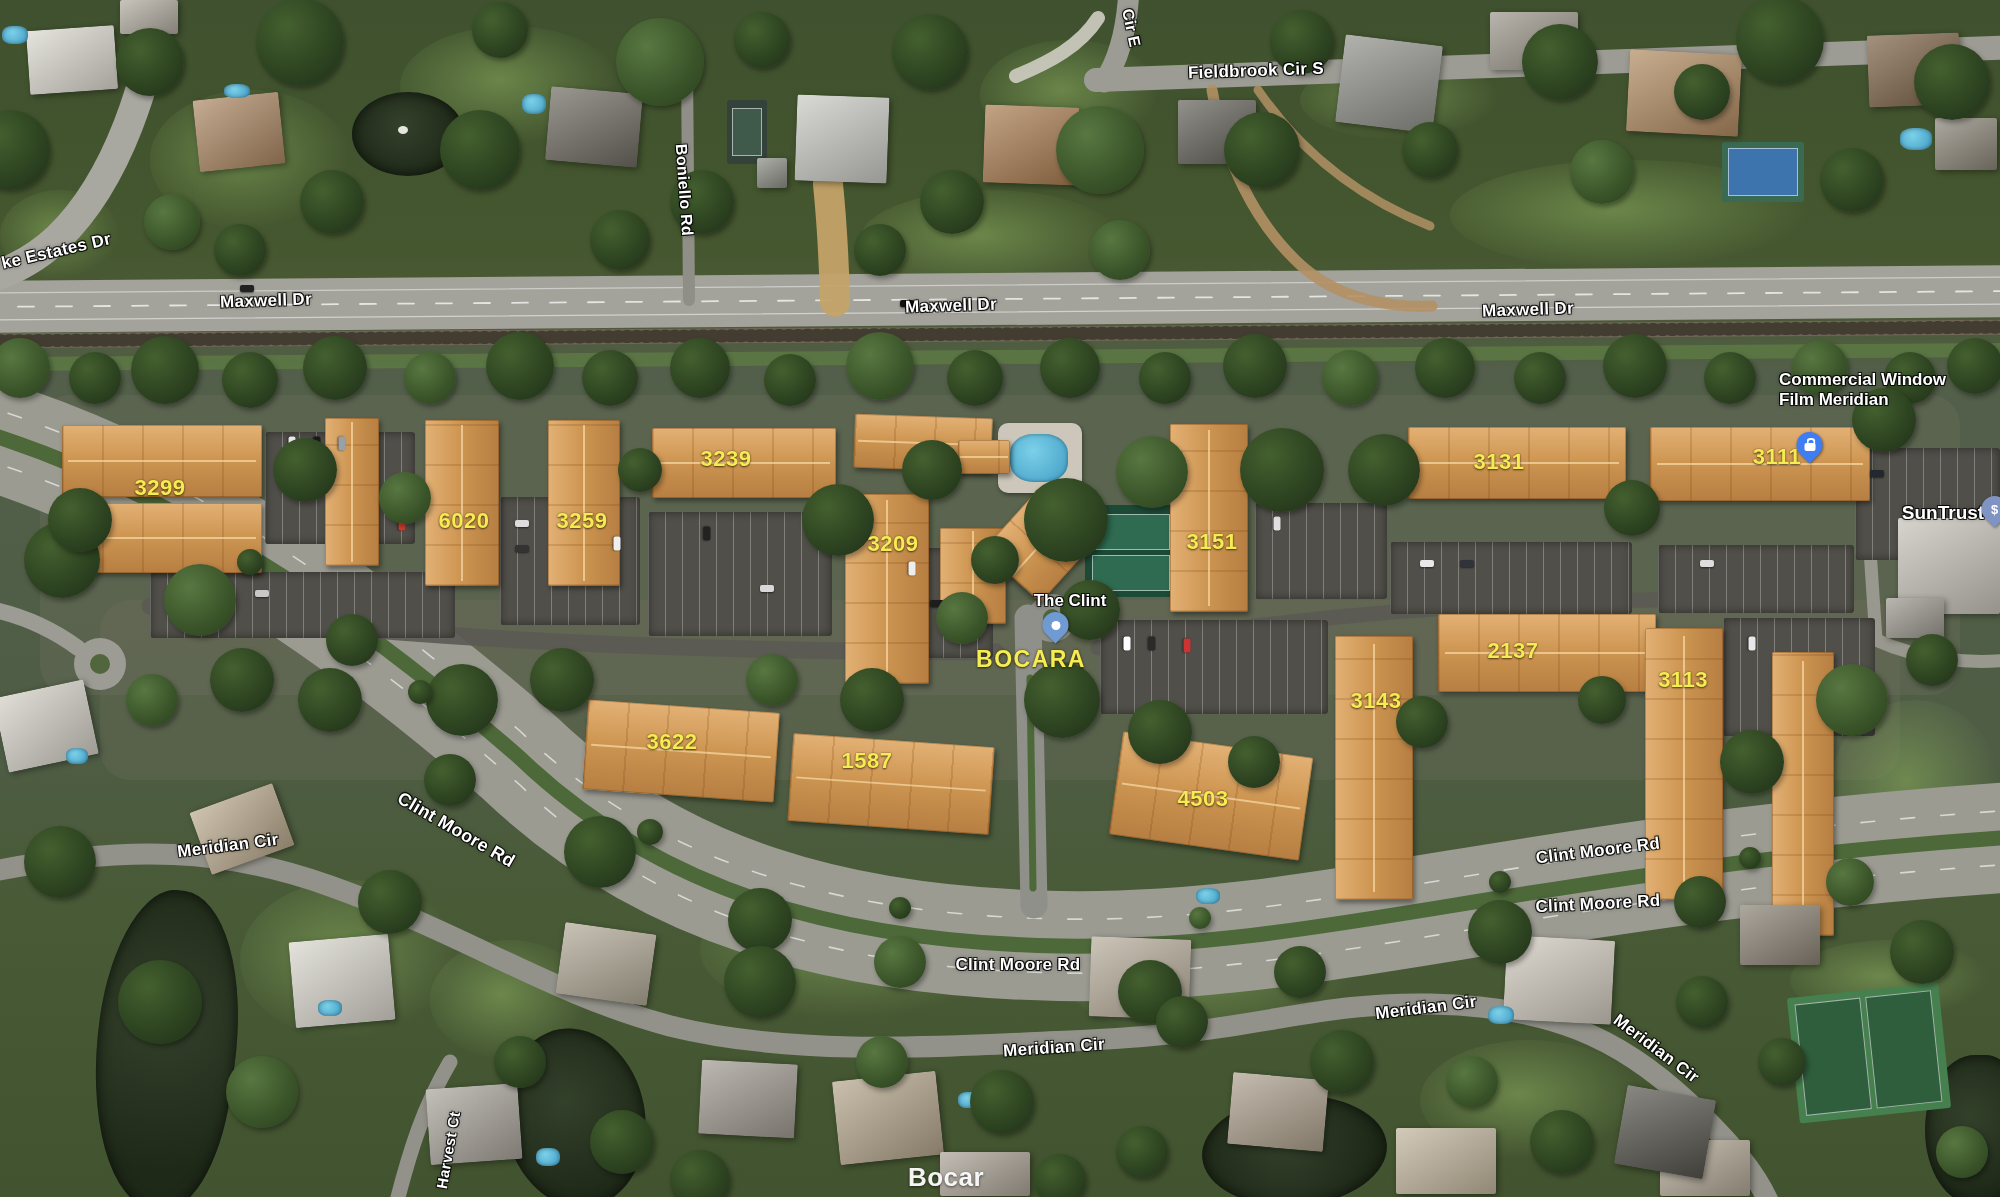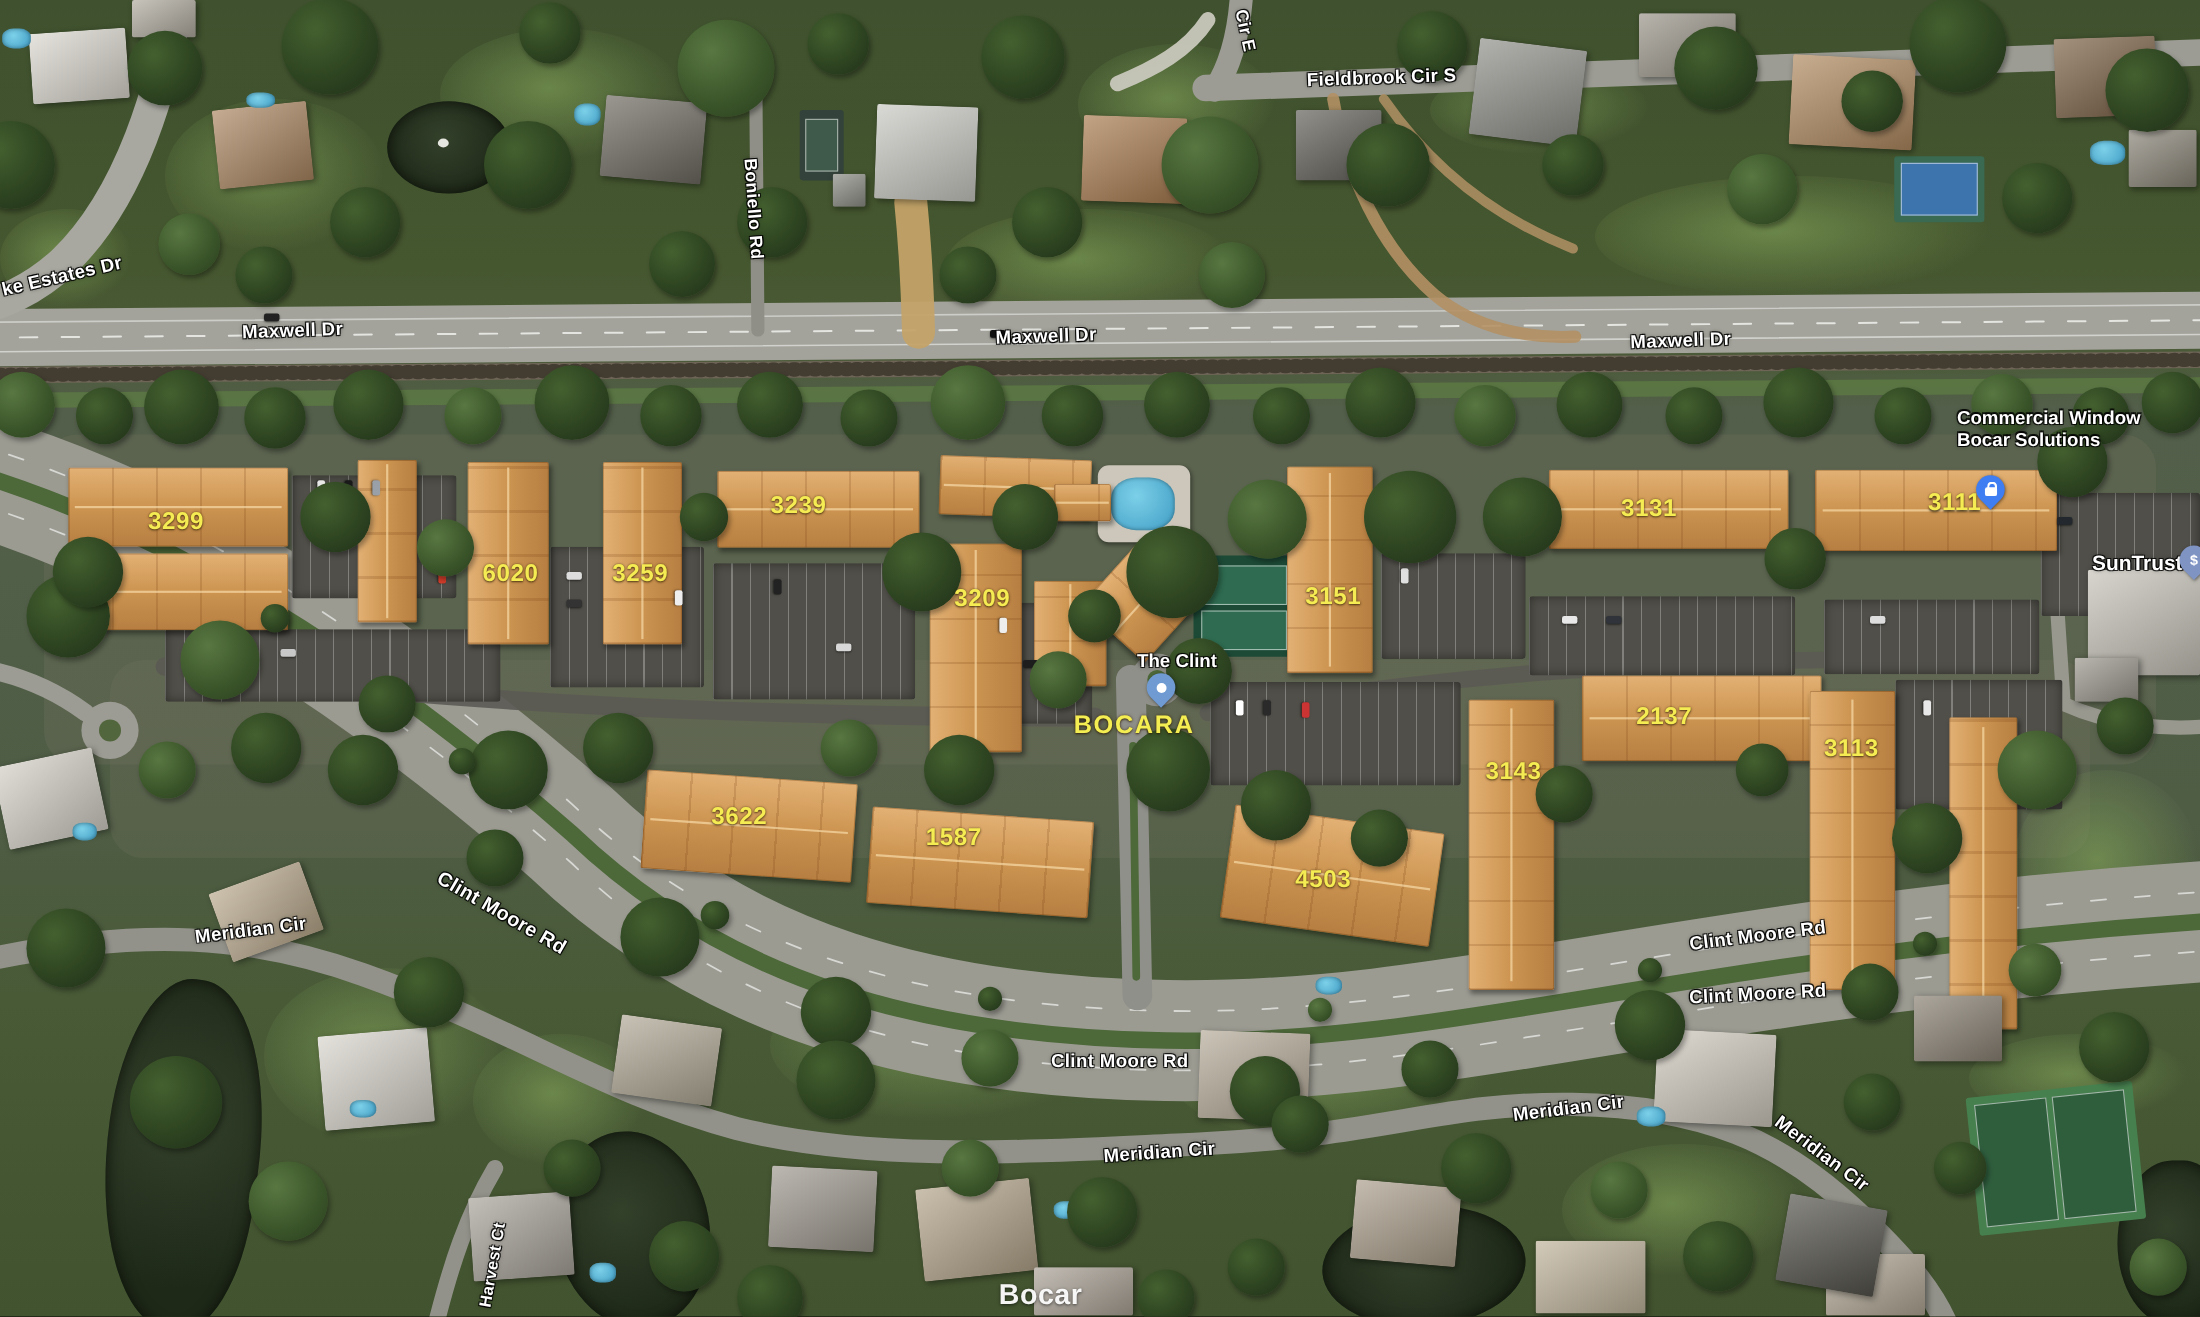--- a/index.html
+++ b/index.html
@@ -394,40 +394,40 @@
     <div class="rlbl" style="left:456px;top:830px;font-size:18px;transform:translate(-50%,-50%) rotate(30deg)">Clint Moore Rd</div>
     <div class="rlbl" style="left:1018px;top:965px;transform:translate(-50%,-50%)">Clint Moore Rd</div>
     <div class="rlbl" style="left:1598px;top:851px;transform:translate(-50%,-50%) rotate(-7deg)">Clint Moore Rd</div>
     <div class="rlbl" style="left:1598px;top:904px;transform:translate(-50%,-50%) rotate(-3deg)">Clint Moore Rd</div>
     <div class="rlbl" style="left:228px;top:846px;transform:translate(-50%,-50%) rotate(-7deg)">Meridian Cir</div>
     <div class="rlbl" style="left:1054px;top:1048px;transform:translate(-50%,-50%) rotate(-4deg)">Meridian Cir</div>
     <div class="rlbl" style="left:1426px;top:1008px;transform:translate(-50%,-50%) rotate(-7deg)">Meridian Cir</div>
     <div class="rlbl" style="left:1656px;top:1049px;transform:translate(-50%,-50%) rotate(37deg)">Meridian Cir</div>
     <div class="rlbl" style="left:448px;top:1150px;font-size:15px;transform:translate(-50%,-50%) rotate(-80deg)">Harvest Ct</div>
 
-    <div class="blbl" style="left:160px;top:474px">3299</div>
+    <div class="blbl" style="left:160px;top:488px">3299</div>
     <div class="blbl" style="left:464px;top:521px">6020</div>
     <div class="blbl" style="left:582px;top:521px">3259</div>
     <div class="blbl" style="left:726px;top:459px">3239</div>
     <div class="blbl" style="left:893px;top:544px">3209</div>
     <div class="blbl" style="left:672px;top:742px">3622</div>
     <div class="blbl" style="left:867px;top:761px">1587</div>
     <div class="blbl" style="left:1212px;top:542px">3151</div>
     <div class="blbl" style="left:1203px;top:799px">4503</div>
     <div class="blbl" style="left:1376px;top:701px">3143</div>
     <div class="blbl" style="left:1499px;top:462px">3131</div>
     <div class="blbl" style="left:1513px;top:651px">2137</div>
     <div class="blbl" style="left:1683px;top:680px">3113</div>
     <div class="blbl" style="left:1777px;top:457px">3111</div>
 
     <div class="poi" style="left:1070px;top:601px;transform:translate(-50%,-50%)">The Clint</div>
     <div class="poi bocara" style="left:1031px;top:659px;transform:translate(-50%,-50%)">BOCARA</div>
     <div class="poi" style="left:1779px;top:370px">
       <div>Commercial Window</div>
-      <div>Bocar Solutions</div>
+      <div>Film Meridian</div>
     </div>
     <div class="poi" style="left:1943px;top:513px;font-size:19px;transform:translate(-50%,-50%)">SunTrust</div>
 
     <div class="pin-wrap" style="left:1056px;top:648px">
       <div class="pin" style="background:#6f9bd2">
         <div class="pin-c">
             <div class="pin-dot"></div>
           </div>
       </div>
     </div>

